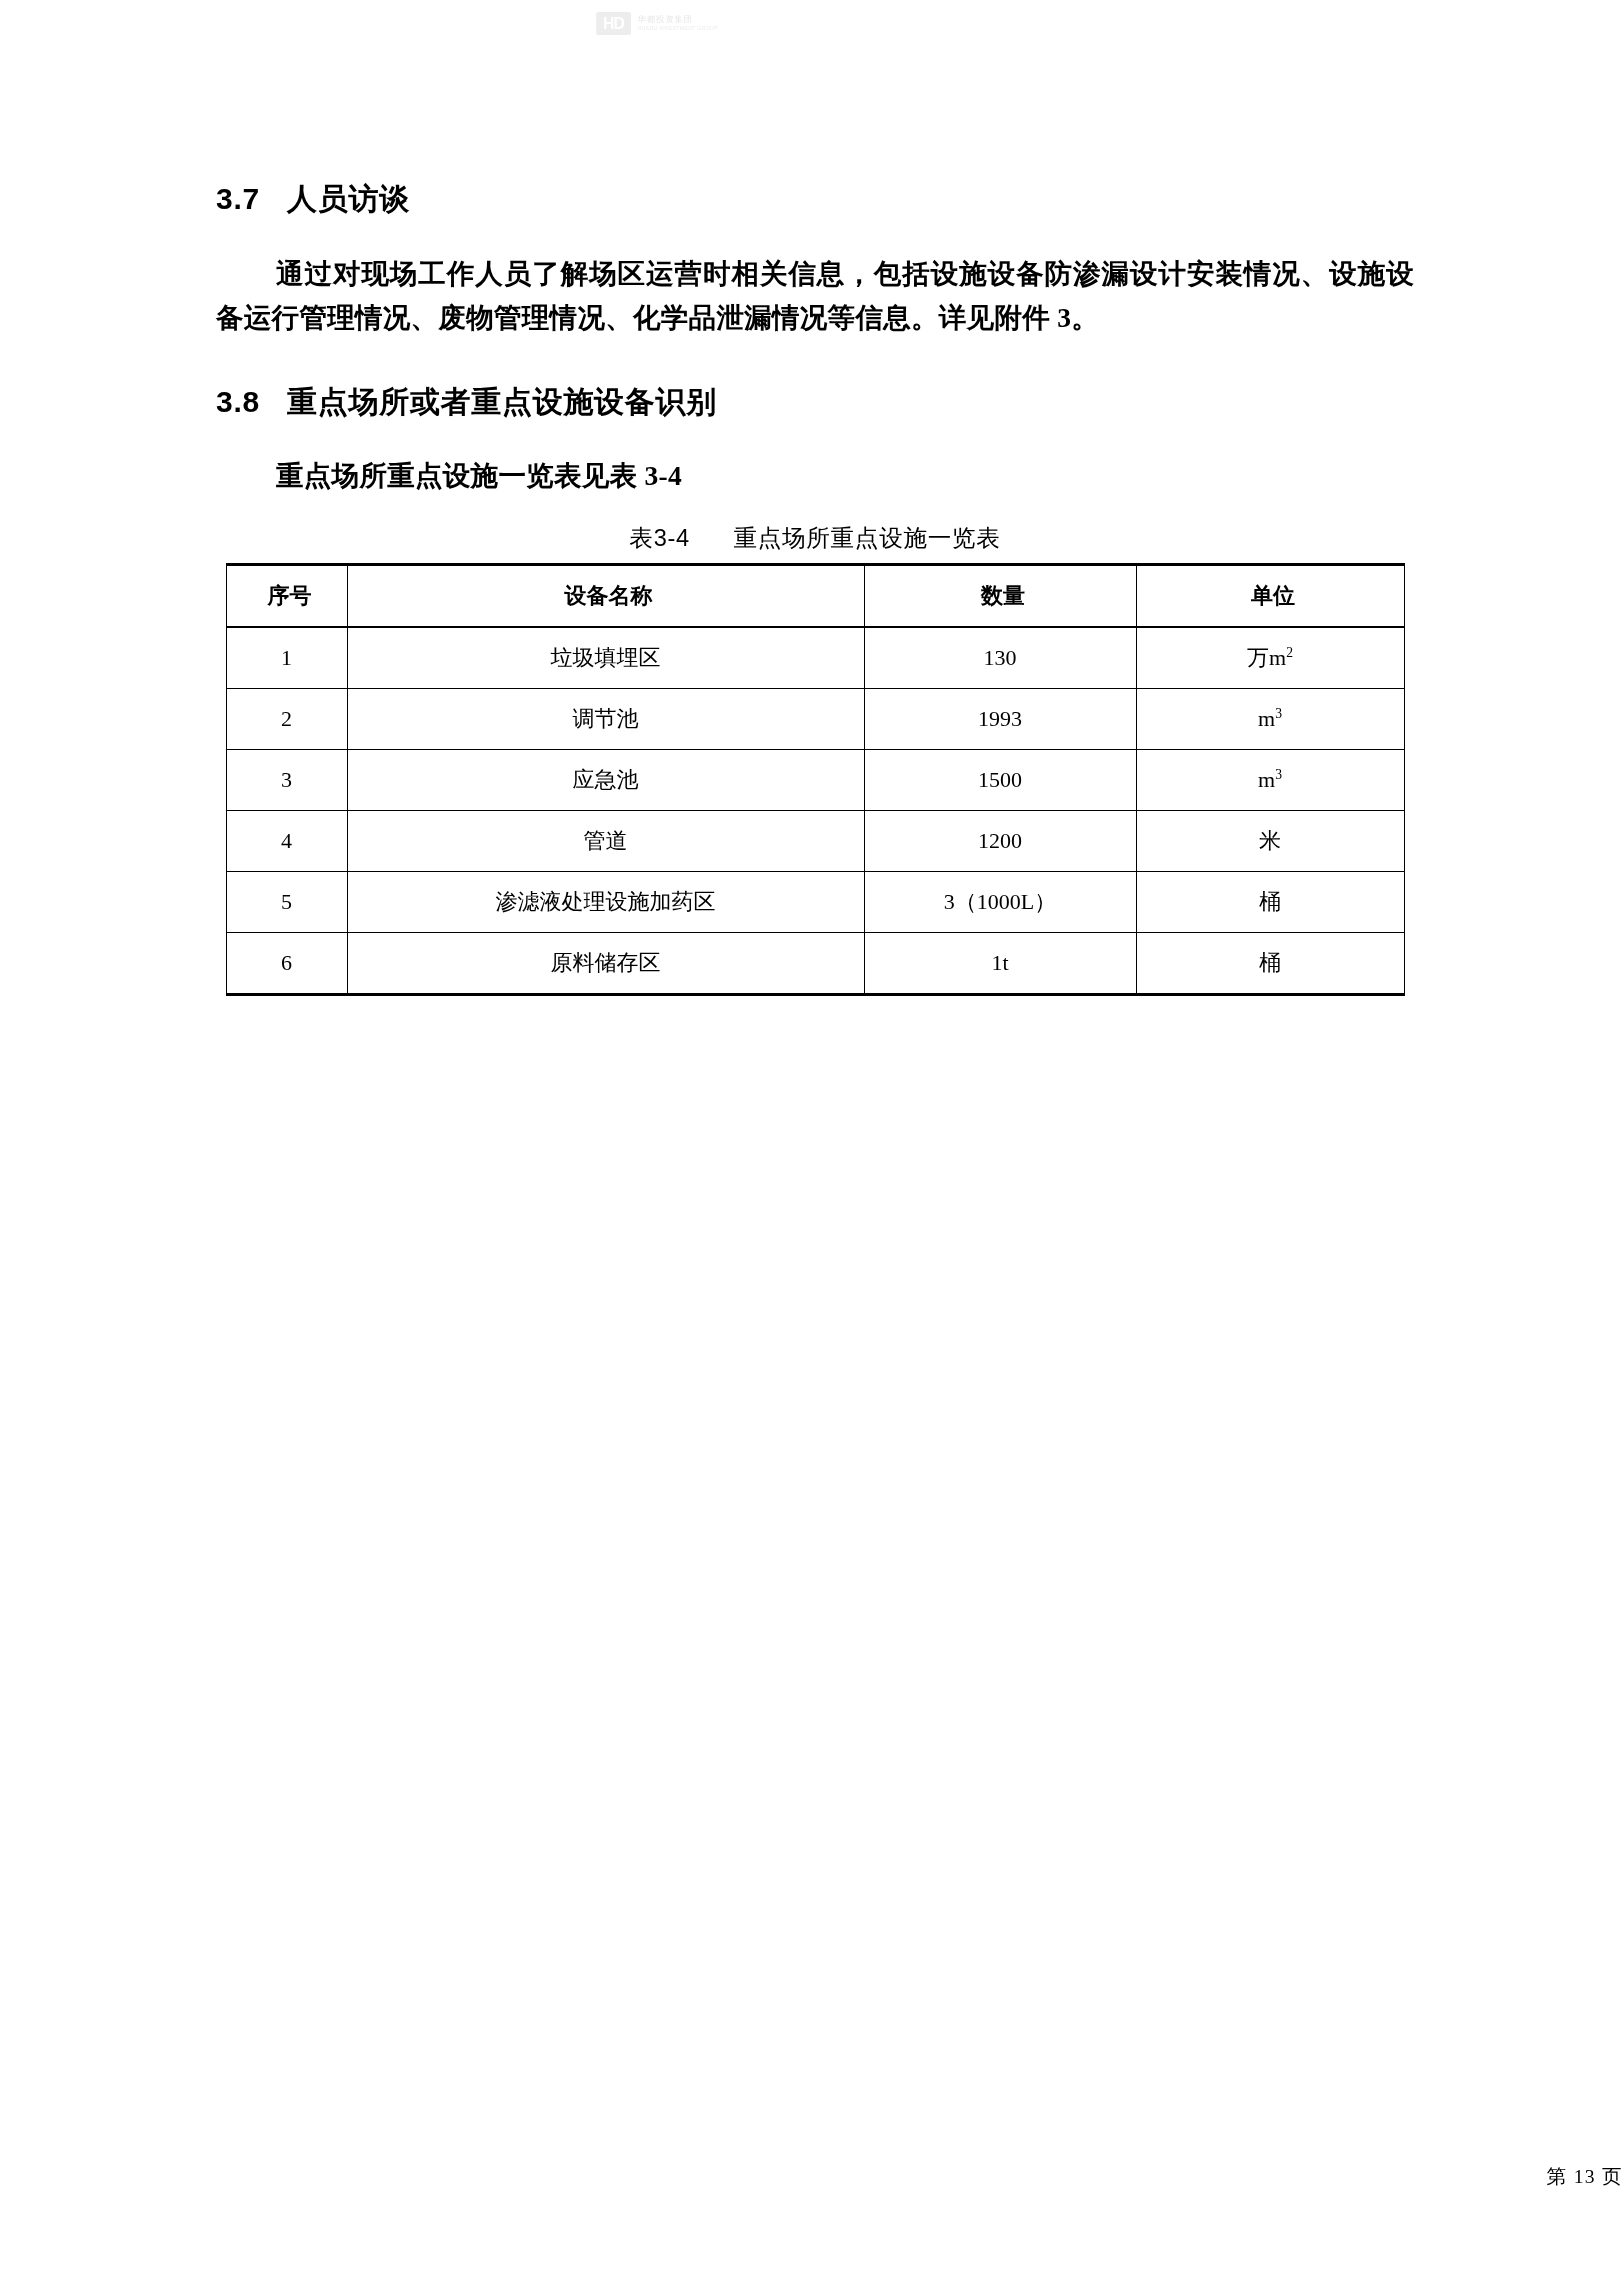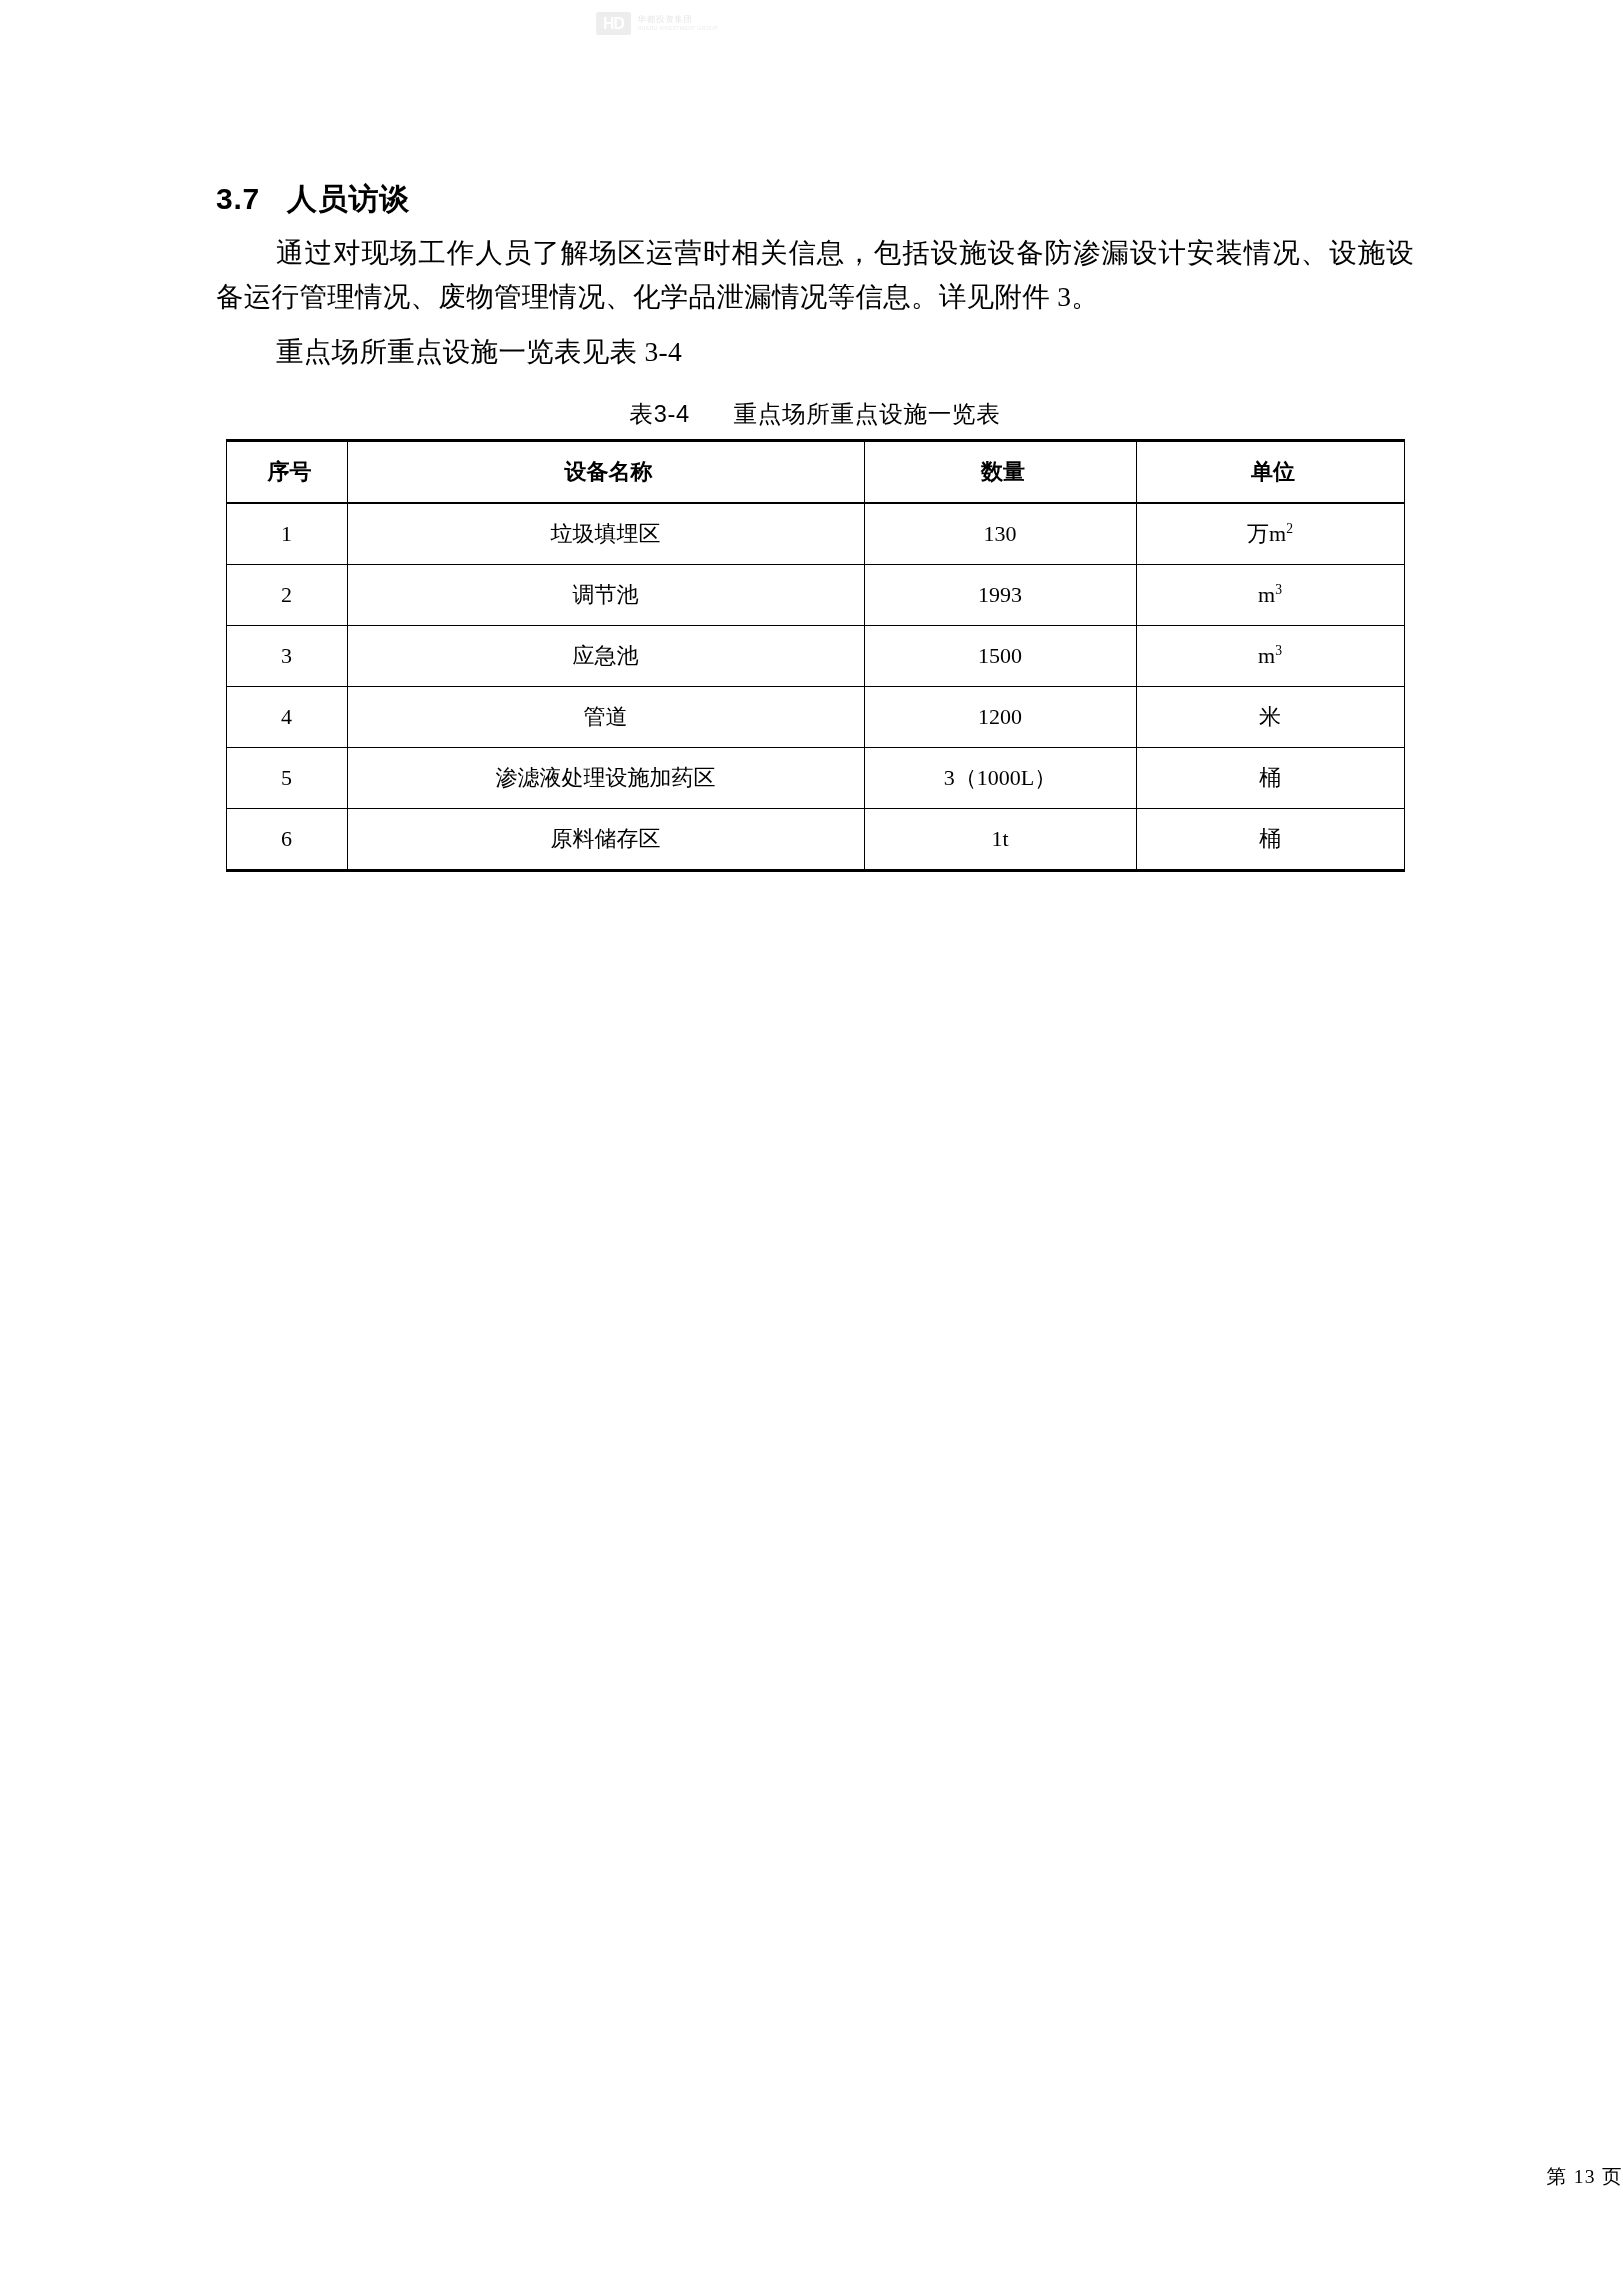--- a/index.html
+++ b/index.html
@@ -83,24 +83,25 @@
     line-height: 1.45;
     letter-spacing: 0.7px;
   }
   .heading-2 {
     margin-top: 39px !important;
   }
 
   p.body-text {
     font-size: 27.5px;
     line-height: 1.62;
-    margin: 10px 0 0 0;
+    margin: 31px 0 0 0;
     text-align: justify;
     text-justify: inter-ideograph;
     letter-spacing: 0.3px;
+    font-weight: bold;
   }
   p.indent {
     text-indent: 60px;
   }
 
   .table-caption {
     text-align: center;
     font-family: "Liberation Sans", "DejaVu Sans", sans-serif;
     font-weight: normal;
     font-size: 23.6px;
@@ -174,20 +175,25 @@
   <div class="content">
 
     <h2 class="heading">
       <span>3.7</span>
       <span style="display:inline-block;width:9.2px"></span>
       <span>人员访谈</span>
     </h2>
 
     <p class="body-text indent">通过对现场工作人员了解场区运营时相关信息，包括设施设备防渗漏设计安装情况、设施设备运行管理情况、废物管理情况、化学品泄漏情况等信息。详见附件 3。</p>
 
+    <h2 class="heading heading-2">
+      <span>3.8</span>
+      <span style="display:inline-block;width:9.2px"></span>
+      <span>重点场所或者重点设施设备识别</span>
+    </h2>
 
     <p class="body-text indent">重点场所重点设施一览表见表 3-4</p>
 
     <div class="table-caption">
       <span>表3-4</span>
       <span class="cap-sep"></span>
       <span>重点场所重点设施一览表</span>
     </div>
 
     <table class="data-table">

